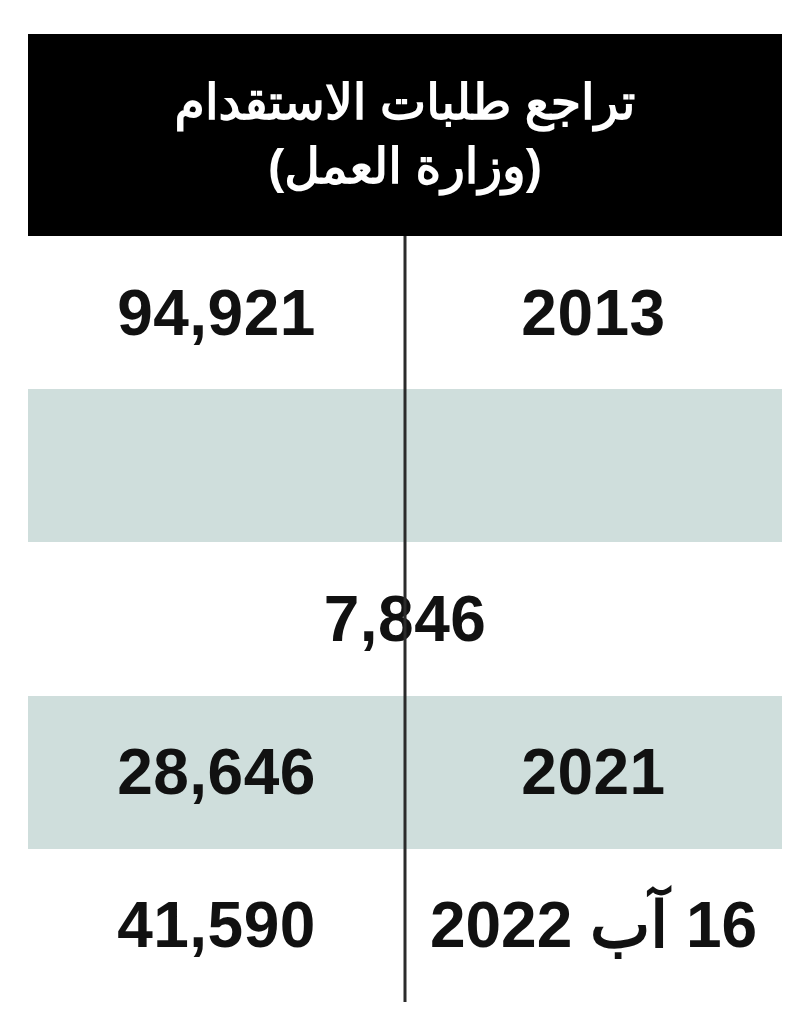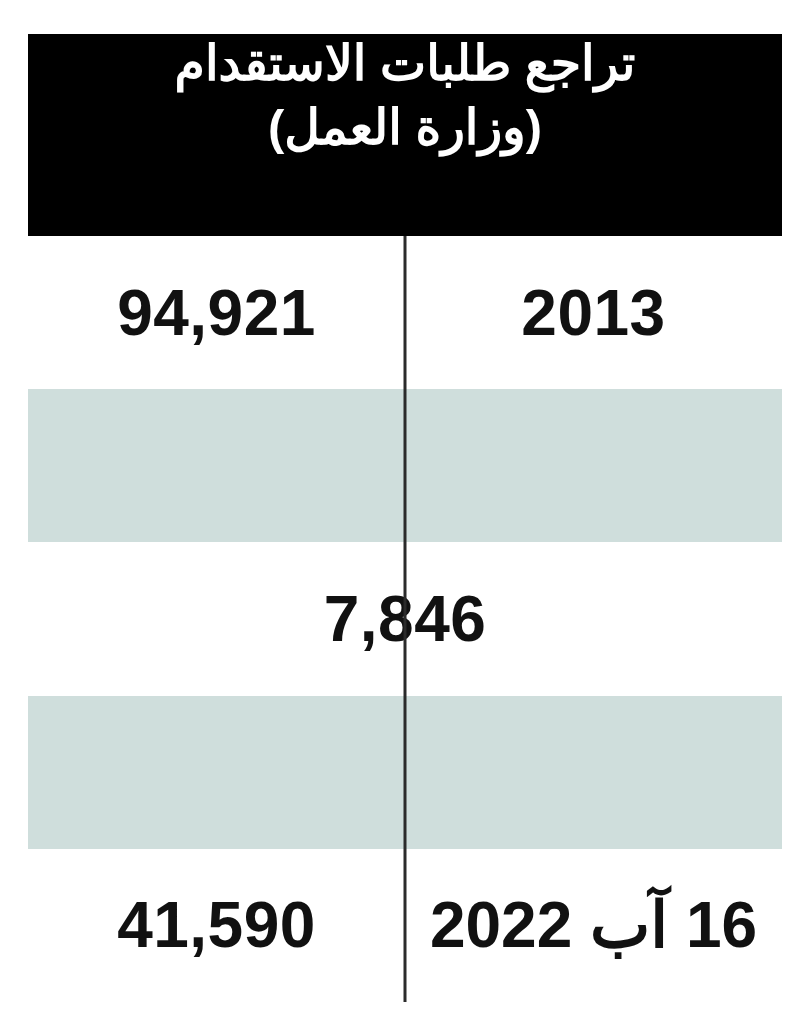--- a/index.html
+++ b/index.html
@@ -31,22 +31,23 @@
   }
 
   
   .title-block {
     background: #000000;
     color: #ffffff;
     height: 202px;
     display: flex;
     flex-direction: column;
     align-items: center;
+    justify-content: center;
     text-align: center;
-    padding: 0 24px;
+    padding: 12px 24px;
     box-sizing: border-box;
   }
 
   .title-line {
     font-size: 49px;
     font-weight: bold;
     line-height: 1.22;
     letter-spacing: 0px;
     direction: rtl;
     white-space: nowrap;
@@ -134,20 +135,22 @@
       </div>
 
       <div class="row shaded">
       </div>
 
       <div class="row plain">
         <div class="cell value">7,846</div>
       </div>
 
       <div class="row shaded">
+        <div class="cell year">2021</div>
+        <div class="cell value">28,646</div>
       </div>
 
       <div class="row plain">
         <div class="cell year">16 آب 2022</div>
         <div class="cell value">41,590</div>
       </div>
     </div>
 
   </div>
 </div>

